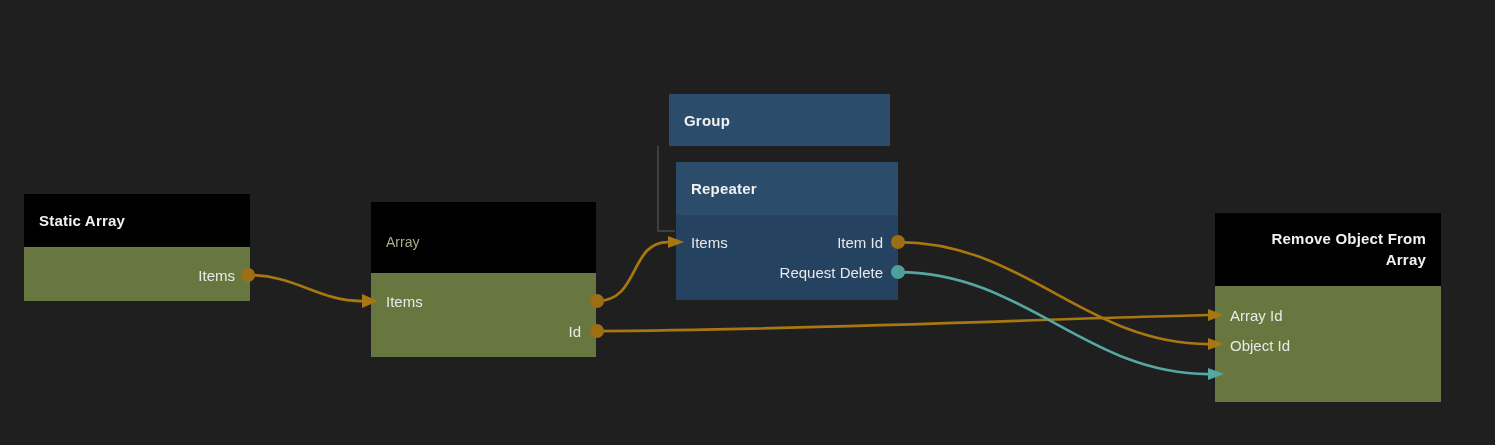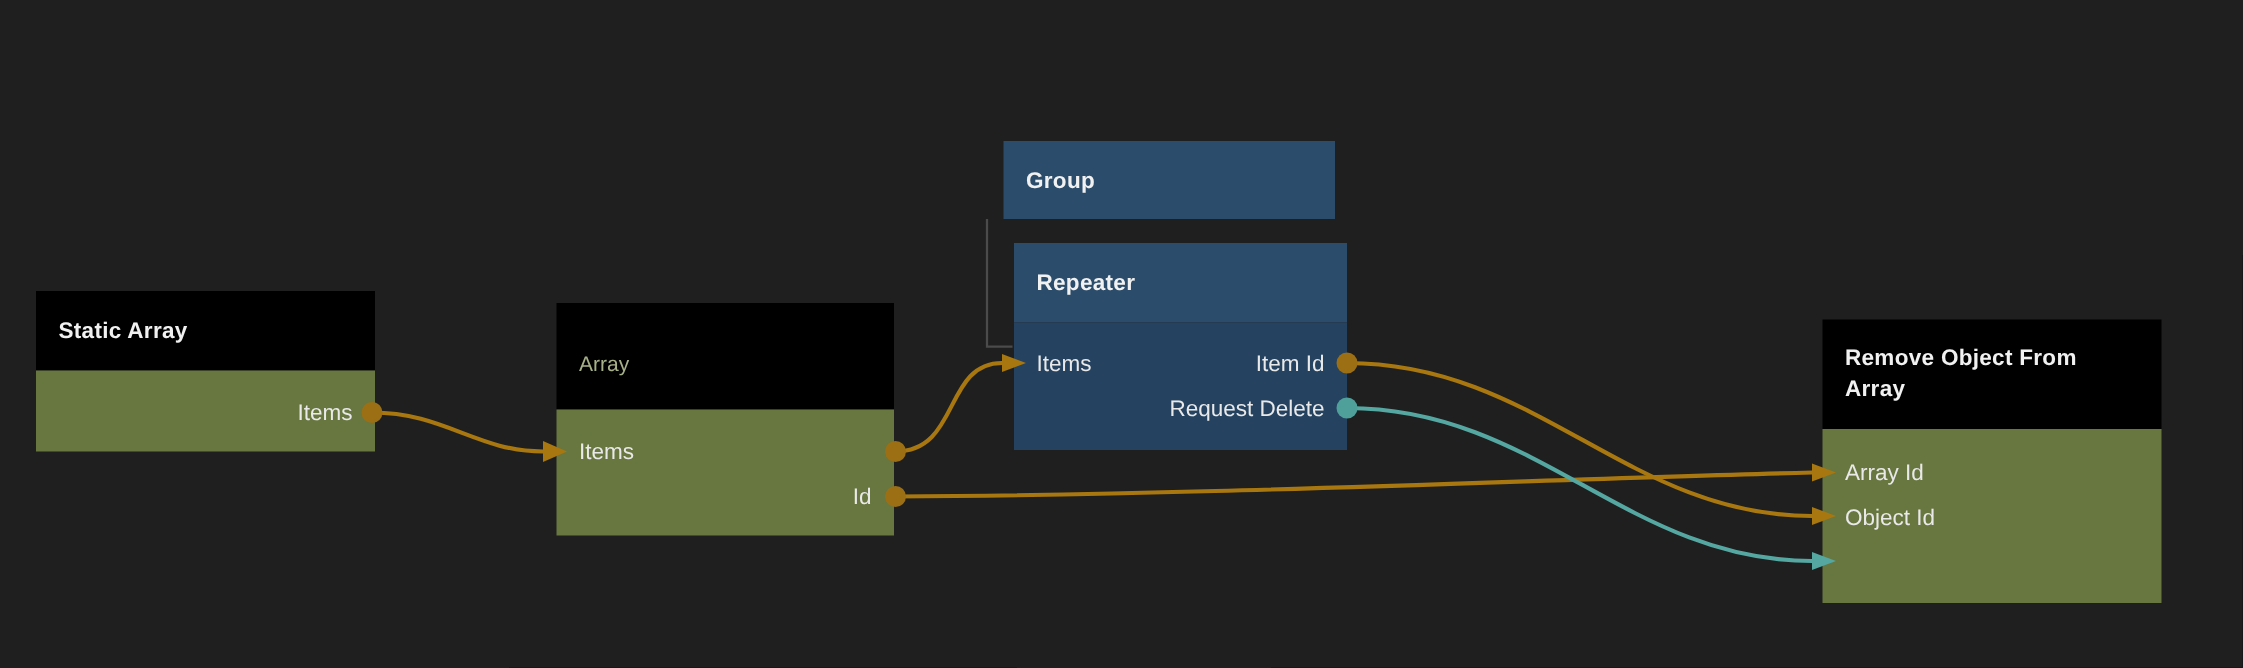--- a/index.html
+++ b/index.html
@@ -81,21 +81,21 @@
       <div class="prow both">
         <span class="plabel">Items</span>
         <span class="plabel">Item Id</span>
       </div>
       <div class="prow out">
         <span class="plabel">Request Delete</span>
       </div>
     </div>
   </div>
 
-  <div class="node green" style="left:1215px;top:213px;width:226px;">
+  <div class="node green" style="left:1215px;top:213px;width:226px;text-align:right;">
     <div class="hdr stack" style="height:73px;padding-top:15px;">
       <div class="title" style="line-height:21px;">Remove Object From Array</div>
     </div>
     <div class="bod" style="height:116px;padding-top:14px;">
       <div class="prow in">
         <span class="plabel">Array Id</span>
       </div>
       <div class="prow in">
         <span class="plabel">Object Id</span>
       </div>

